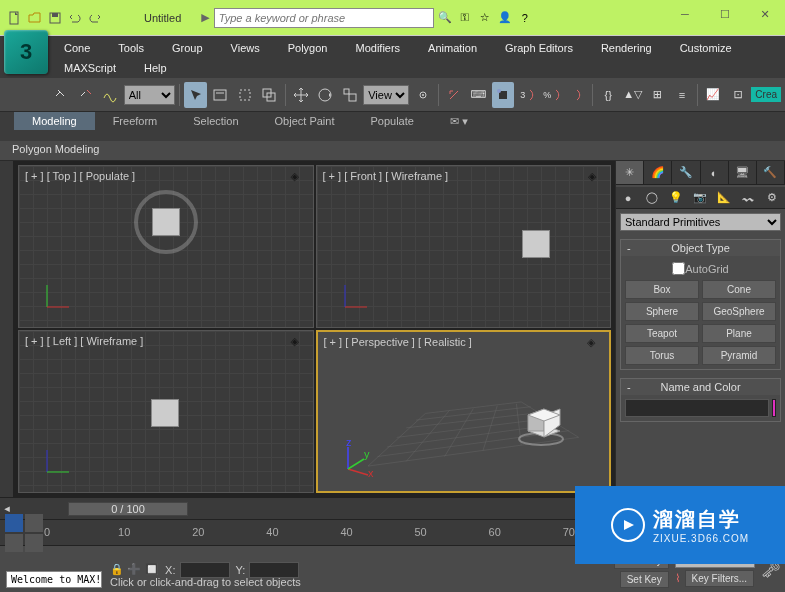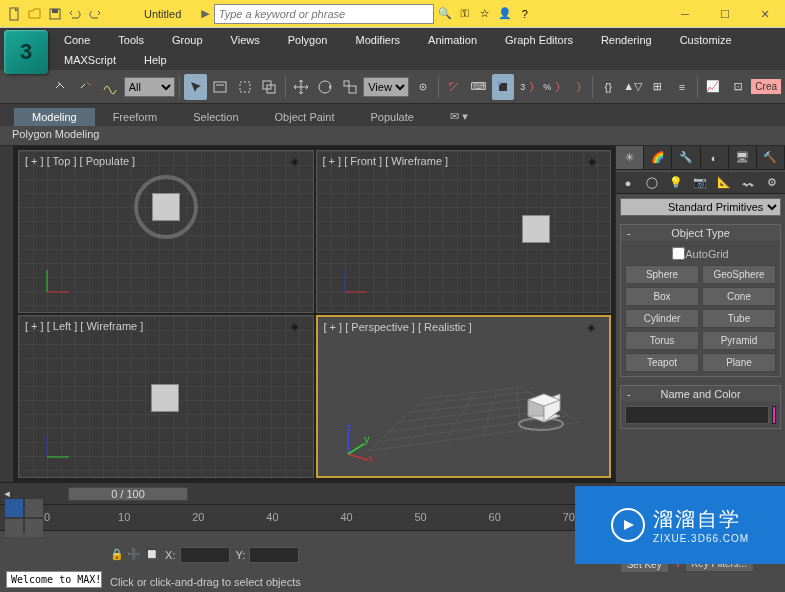--- a/index.html
+++ b/index.html
@@ -1,74 +1,74 @@
 <!DOCTYPE html>
 <html><head>
 <meta charset="utf-8">
 <style>
 * { margin:0; padding:0; box-sizing:border-box; font-family:Tahoma,Arial,sans-serif; font-size:11px; -webkit-user-select:none; user-select:none;}
 body { background:#4a4a4a; width:785px; height:592px; overflow:hidden; position:relative;}
-.titlebar { height:28px; background:#fde047; display:flex; align-items:center; padding:0 4px; border-bottom:1px solid #ccc;}
+.titlebar { height:36px; background:#bef264; display:flex; align-items:center; padding:0 4px; border-bottom:1px solid #ccc;}
 .titlebar .qat { display:flex; gap:2px; margin-left:2px;}
 .titlebar .qat .btn { width:18px; height:18px; display:flex; align-items:center; justify-content:center; cursor:pointer; border:1px solid transparent; border-radius:2px;}
 .titlebar .title { flex:0 0 auto; margin:0 20px 0 40px; color:#333;}
 .titlebar .search { flex:1; border:1px solid #888; height:20px; padding:0 4px; font-style:italic; color:#888; max-width:220px;}
 .titlebar .searchbtns { display:flex; gap:2px; margin-left:2px;}
 .titlebar .searchbtns .btn { width:18px; height:18px; display:flex; align-items:center; justify-content:center; cursor:pointer;}
 .winbtns { position:absolute; right:0; top:0; display:flex; height:28px;}
 .winbtns div { width:40px; display:flex; align-items:center; justify-content:center; cursor:pointer; color:#555;}
 .menubar { background:#3a3a3a; display:flex; padding:2px 0 0 50px; flex-wrap:wrap;}
 .menubar .item { color:#eee; padding:4px 14px; cursor:pointer;}
 .appicon { position:absolute; left:4px; top:30px; width:44px; height:44px; background:linear-gradient(145deg,#1aa89a,#0e776c); border-radius:4px; display:flex; align-items:center; justify-content:center; color:#003630; font-size:22px; font-weight:bold; z-index:10; box-shadow:inset 1px 1px 2px rgba(255,255,255,.3), 1px 1px 3px rgba(0,0,0,.5);}
 .toolbar { height:34px; background:#4a4a4a; display:flex; align-items:center; padding:0 4px 0 50px; gap:2px; border-bottom:1px solid #2a2a2a;}
 .toolbar .tbtn { width:26px; height:26px; display:flex; align-items:center; justify-content:center; cursor:pointer; color:#ddd; border:1px solid transparent; border-radius:2px;}
 .toolbar .tbtn.active { background:#92aec4; color:#333;}
 .toolbar select { background:#aaa; border:1px solid #666; height:20px; font-size:11px;}
 .toolbar .sep { width:1px; height:22px; background:#666; margin:0 2px;}
-.ribbon { height:22px; background:#3c3c3c; display:flex; align-items:flex-end;}
+.ribbon { height:29px; background:#3c3c3c; display:flex; align-items:flex-start;}
 .ribbon .tab { padding:3px 18px; color:#bbb; cursor:pointer;}
 .ribbon .tab.active { background:#5a6b7a; color:#fff;}
 .ribpanel { height:20px; background:#4a4a4a; color:#ddd; padding:2px 12px; border-bottom:1px solid #2a2a2a;}
 .workspace { display:flex; height:336px;}
 .leftgutter { width:14px; background:#3a3a3a; border-right:1px solid #222;}
 .viewports { flex:1; display:grid; grid-template-columns:1fr 1fr; grid-template-rows:1fr 1fr; gap:2px; padding:4px; background:#222;}
 .viewport { background:#3a3a3a; border:1px solid #555; position:relative; overflow:hidden;}
 .viewport.active { border:2px solid #c8a030;}
 .vplabel { position:absolute; top:4px; left:6px; color:#ccc; font-size:11px; z-index:5;}
 .grid { position:absolute; inset:0; background-image:linear-gradient(#4a4a4a 1px,transparent 1px),linear-gradient(90deg,#4a4a4a 1px,transparent 1px); background-size:14px 14px; opacity:.6;}
 .axis { position:absolute; bottom:12px; left:20px; width:40px; height:40px;}
 .cube { position:absolute; width:28px; height:28px; background:#ccc; border:1px solid #888;}
 .cmdpanel { width:170px; background:#4a4a4a; border-left:1px solid #2a2a2a; display:flex; flex-direction:column;}
 .cmdtabs { display:flex; height:24px; background:#3a3a3a; border-bottom:1px solid #222;}
 .cmdtabs .ct { flex:1; display:flex; align-items:center; justify-content:center; cursor:pointer; border-right:1px solid #222; color:#ccc;}
 .cmdtabs .ct.active { background:#5a5a5a;}
 .cmdsubtabs { display:flex; height:22px; background:#3a3a3a; border-bottom:1px solid #222; margin-top:2px;}
 .cmdsubtabs .ct { width:24px; display:flex; align-items:center; justify-content:center; cursor:pointer; color:#ccc;}
-.cmdselect { margin:4px; background:#bbb; border:1px solid #666; height:18px; font-size:11px;padding-left:43px;}
+.cmdselect { margin:4px; background:#bbb; border:1px solid #666; height:18px; font-size:11px;}
 .rollout { margin:4px; border:1px solid #666;}
 .rolltitle { background:#505050; color:#ddd; text-align:center; padding:2px; position:relative; cursor:pointer;}
 .rolltitle .minus { position:absolute; left:6px;}
 .rollbody { padding:4px; display:flex; flex-direction:column; gap:3px;}
 .btnrow { display:flex; gap:3px;}
 .primbtn { flex:1; background:#606060; color:#ddd; border:1px solid #444; padding:3px 2px; text-align:center; cursor:pointer; font-size:10px;}
 .autogrid { display:flex; align-items:center; justify-content:center; gap:0; color:#bbb; padding:2px;}
 .colorswatch { width:22px; height:18px; background:#e030c0; border:1px solid #222; cursor:pointer;}
 .nameinput { flex:1; background:#2a2a2a; border:1px solid #555; height:18px;}
 .timeslider { height:22px; background:#3a3a3a; display:flex; align-items:center; border-top:1px solid #222;}
 .timeslider .handle { width:120px; height:14px; background:#606060; border:1px solid #444; color:#ddd; display:flex; align-items:center; justify-content:center; margin-left:54px; cursor:pointer;}
 .trackbar { height:26px; background:#3a3a3a; display:flex; align-items:center; border-top:1px solid #222;}
 .viewcube { position:absolute; right:4px; top:4px; width:18px; height:18px; opacity:.6; cursor:pointer;}
 .statusbar { height:48px; background:#4a4a4a; display:flex; align-items:center; border-top:1px solid #222; gap:6px; padding:0 4px;}
 .statusbar .cell { display:flex; align-items:center; gap:4px; color:#ccc;}
 .statusbar input { background:#2a2a2a; border:1px solid #555; height:16px; width:50px; color:#ccc; font-size:10px;}
 .keybtn { background:#606060; color:#ddd; border:1px solid #444; padding:2px 6px; cursor:pointer; font-size:10px;}
 .watermark { position:absolute; right:0; bottom:28px; width:210px; height:78px; background:#1b79d4; display:flex; align-items:center; justify-content:center; gap:8px; z-index:100;}
 .watermark .play { width:34px; height:34px; border:2px solid #fff; border-radius:50%; display:flex; align-items:center; justify-content:center;}
 .watermark .txt { color:#fff; display:flex; flex-direction:column;}
-.watermark .txt .big { font-size:20px; font-weight:normal; letter-spacing:2px;}
+.watermark .txt .big { font-size:20px; font-weight:bold; letter-spacing:2px;}
 .watermark .txt .small { font-size:10px; letter-spacing:1px; opacity:.9;}
 .prompt { position:absolute; left:6px; bottom:4px; background:#fff; border:1px solid #888; padding:2px 4px; font-family:monospace; font-size:10px; width:96px; overflow:hidden; white-space:nowrap;}
 .statusmsg { color:#ccc; font-size:11px;}
 .ticks { flex:1; height:14px; position:relative; color:#aaa; font-size:9px;}
 .ticks span { position:absolute; top:0;}
 .vpcontrols { width:40px; display:flex; flex-wrap:wrap; margin-left:4px;}
 .vpcontrols div { width:18px; height:18px; background:#555; margin:1px; cursor:pointer;}
 svg { display:block;}
 </style>
 </head>
@@ -235,21 +235,21 @@
       </svg>
     </div>
   <div class="sep"></div>
   <div class="tbtn">{}</div>
   <div class="tbtn">▲▽</div>
   <div class="tbtn">⊞</div>
   <div class="tbtn">≡</div>
   <div class="sep"></div>
   <div class="tbtn">📈</div>
   <div class="tbtn">⊡</div>
-  <div style="background:#fca5a5;color:#333;padding:2px 4px;font-size:10px">Crea</div>
+  <div style="background:#14b8a6;color:#333;padding:2px 4px;font-size:10px">Crea</div>
 </div>
 
 <div class="ribbon">
   <div style="width:14px"></div>
   <div class="tab active">Modeling</div>
   <div class="tab">Freeform</div>
   <div class="tab">Selection</div>
   <div class="tab">Object Paint</div>
   <div class="tab">Populate</div>
   <div class="tab">✉ ▾</div>
@@ -367,38 +367,34 @@
     <select class="cmdselect"><option>Standard Primitives</option></select>
 
     <div class="rollout">
       <div class="rolltitle"><span class="minus">-</span><span>Object Type</span></div>
       <div class="rollbody">
         <div class="autogrid">
           <input type="checkbox" style="">
           <span>AutoGrid</span>
         </div>
         <div class="btnrow">
+            <div class="primbtn">Box</div>
+            <div class="primbtn">Cone</div>
+          </div>
+        <div class="btnrow">
             <div class="primbtn">Sphere</div>
             <div class="primbtn">GeoSphere</div>
           </div>
         <div class="btnrow">
-            <div class="primbtn">Box</div>
-            <div class="primbtn">Cone</div>
-          </div>
-        <div class="btnrow">
-            <div class="primbtn">Cylinder</div>
-            <div class="primbtn">Tube</div>
+            <div class="primbtn">Teapot</div>
+            <div class="primbtn">Plane</div>
           </div>
         <div class="btnrow">
             <div class="primbtn">Torus</div>
             <div class="primbtn">Pyramid</div>
-          </div>
-        <div class="btnrow">
-            <div class="primbtn">Teapot</div>
-            <div class="primbtn">Plane</div>
           </div>
       </div>
     </div>
 
     <div class="rollout">
       <div class="rolltitle"><span class="minus">-</span><span>Name and Color</span></div>
       <div class="rollbody">
         <div class="btnrow">
           <input class="nameinput" style="">
           <div class="colorswatch"></div>

